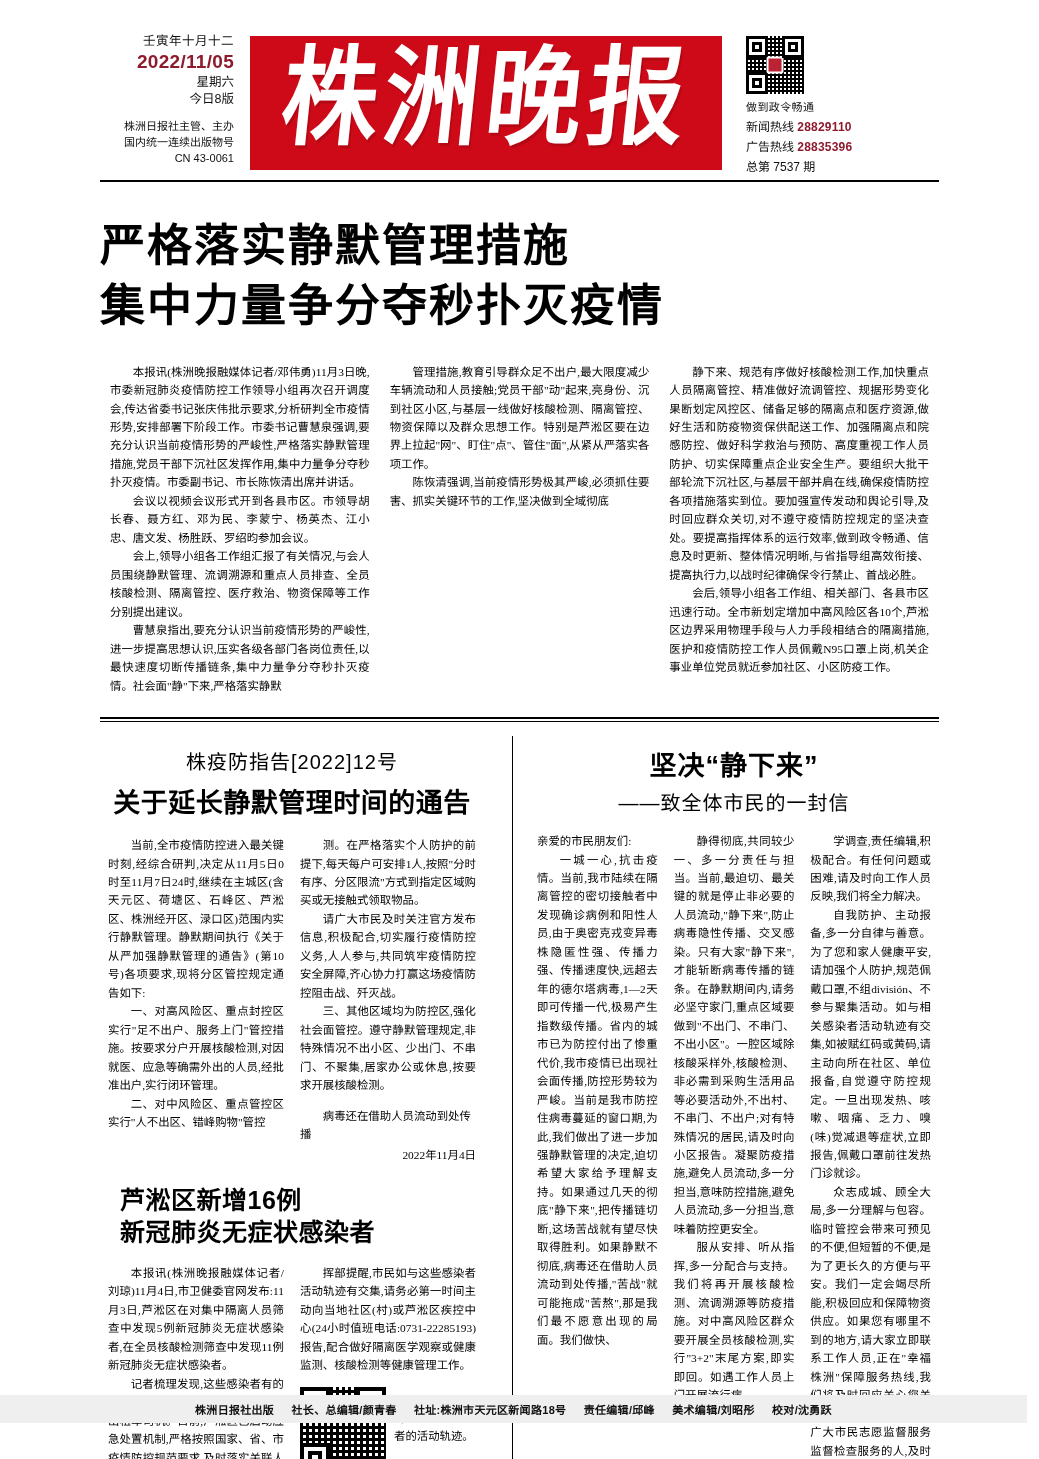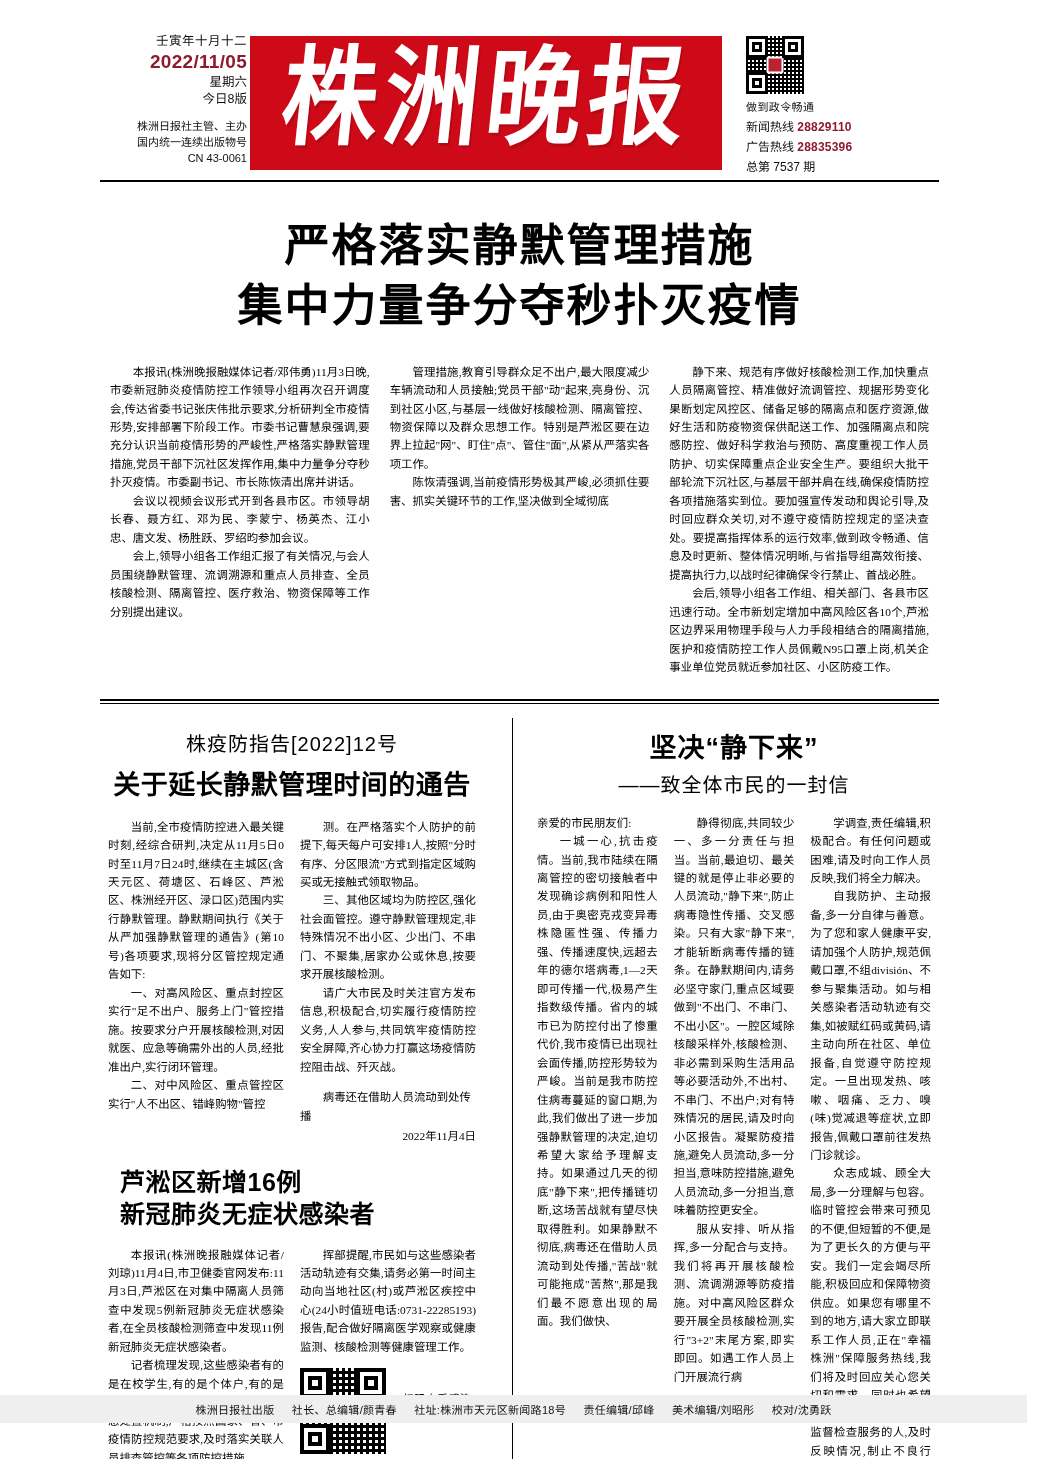--- a/index.html
+++ b/index.html
@@ -26,21 +26,21 @@
   
   .masthead {
     display: flex;
     align-items: stretch;
     padding-top: 34px;
     height: 142px;
   }
   .mh-left {
     width: 150px;
     text-align: right;
-    padding-right: 3px;
+    padding-right: 16px;
     box-sizing: border-box;
     font-family: "Liberation Sans", "DejaVu Sans", sans-serif;
     display: flex;
     flex-direction: column;
     justify-content: flex-start;
   }
   .mh-lunar {
     font-size: 12.5px;
     color: #111;
     letter-spacing: .5px;
@@ -146,21 +146,20 @@
   .mh-hot b { color: #8e1a2e; font-weight: bold; letter-spacing: .2px; }
   .mh-issue { font-size: 12px; margin-top: 3px; color: #111; }
 
   .rule-thick {
     border-top: 2px solid #000;
     margin: 4px 0 0 0;
   }
 
   
   .headline {
-    text-align: center;
     padding: 34px 0 26px 0;
     font-family: Liberation Sans, sans-serif;
   }
   .headline-line {
     font-size: 45px;
     font-weight: bold;
     letter-spacing: 2px;
     line-height: 1.34;
     color: #000;
   }
@@ -304,20 +303,21 @@
     position: absolute;
     left: 0; right: 12px;
     bottom: 36px;
     background: #efefef;
     padding: 6px 18px;
     text-align: center;
     font-size: 11px;
     color: #111;
     font-family: "Liberation Sans", "DejaVu Sans", sans-serif;
     letter-spacing: .3px;
+    font-weight: bold;
   }
   .footer span { margin: 0 7px; }
 </style>
 </head>
 <body>
 
 <div class="page">
 
   <div class="masthead">
 
@@ -363,20 +363,21 @@
     <div class="headline-line">严格落实静默管理措施</div>
     <div class="headline-line">集中力量争分夺秒扑灭疫情</div>
   </div>
 
   <div class="cols3">
     <div class="col">
       <div class="body-text">
         <p>本报讯(株洲晚报融媒体记者/邓伟勇)11月3日晚,市委新冠肺炎疫情防控工作领导小组再次召开调度会,传达省委书记张庆伟批示要求,分析研判全市疫情形势,安排部署下阶段工作。市委书记曹慧泉强调,要充分认识当前疫情形势的严峻性,严格落实静默管理措施,党员干部下沉社区发挥作用,集中力量争分夺秒扑灭疫情。市委副书记、市长陈恢清出席并讲话。</p>
         <p>会议以视频会议形式开到各县市区。市领导胡长春、聂方红、邓为民、李蒙宁、杨英杰、江小忠、唐文发、杨胜跃、罗绍昀参加会议。</p>
         <p>会上,领导小组各工作组汇报了有关情况,与会人员围绕静默管理、流调溯源和重点人员排查、全员核酸检测、隔离管控、医疗救治、物资保障等工作分别提出建议。</p>
+        <p>曹慧泉指出,要充分认识当前疫情形势的严峻性,进一步提高思想认识,压实各级各部门各岗位责任,以最快速度切断传播链条,集中力量争分夺秒扑灭疫情。社会面"静"下来,严格落实静默</p>
       </div>
     </div>
     <div class="col">
       <div class="body-text">
         <p>管理措施,教育引导群众足不出户,最大限度减少车辆流动和人员接触;党员干部"动"起来,亮身份、沉到社区小区,与基层一线做好核酸检测、隔离管控、物资保障以及群众思想工作。特别是芦淞区要在边界上拉起"网"、盯住"点"、管住"面",从紧从严落实各项工作。</p>
         <p>陈恢清强调,当前疫情形势极其严峻,必须抓住要害、抓实关键环节的工作,坚决做到全域彻底</p>
       </div>
     </div>
     <div class="col">
       <div class="body-text">
@@ -400,22 +401,22 @@
         <div class="col">
           <div class="body-text">
             <p>当前,全市疫情防控进入最关键时刻,经综合研判,决定从11月5日0时至11月7日24时,继续在主城区(含天元区、荷塘区、石峰区、芦淞区、株洲经开区、渌口区)范围内实行静默管理。静默期间执行《关于从严加强静默管理的通告》(第10号)各项要求,现将分区管控规定通告如下:</p>
             <p>一、对高风险区、重点封控区实行"足不出户、服务上门"管控措施。按要求分户开展核酸检测,对因就医、应急等确需外出的人员,经批准出户,实行闭环管理。</p>
             <p>二、对中风险区、重点管控区实行"人不出区、错峰购物"管控</p>
           </div>
         </div>
         <div class="col">
           <div class="body-text">
             <p>测。在严格落实个人防护的前提下,每天每户可安排1人,按照"分时有序、分区限流"方式到指定区域购买或无接触式领取物品。</p>
+            <p>请广大市民及时关注官方发布信息,积极配合,切实履行疫情防控义务,人人参与,共同筑牢疫情防控安全屏障,齐心协力打赢这场疫情防控阻击战、歼灭战。</p>
             <p>三、其他区域均为防控区,强化社会面管控。遵守静默管理规定,非特殊情况不出小区、少出门、不串门、不聚集,居家办公或休息,按要求开展核酸检测。</p>
-            <p>请广大市民及时关注官方发布信息,积极配合,切实履行疫情防控义务,人人参与,共同筑牢疫情防控安全屏障,齐心协力打赢这场疫情防控阻击战、歼灭战。</p>
             <p class="sig">病毒还在借助人员流动到处传播</p>
             <p class="sig-right">2022年11月4日</p>
           </div>
         </div>
       </div>
 
       <div class="sub-head">
         <div>芦淞区新增16例</div>
         <div>新冠肺炎无症状感染者</div>
       </div>

